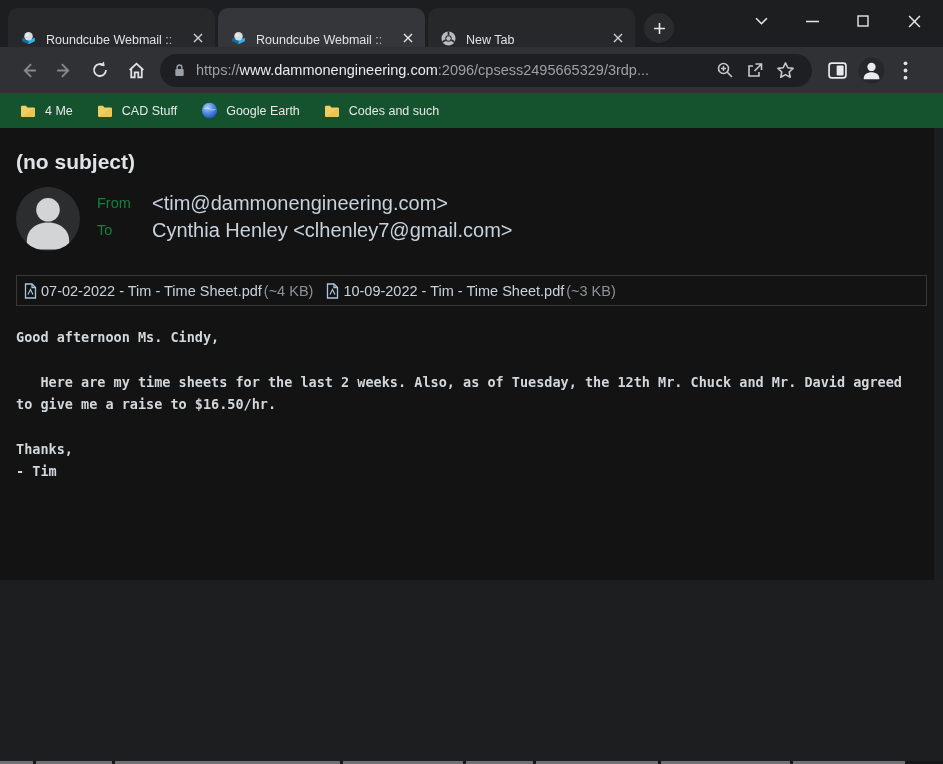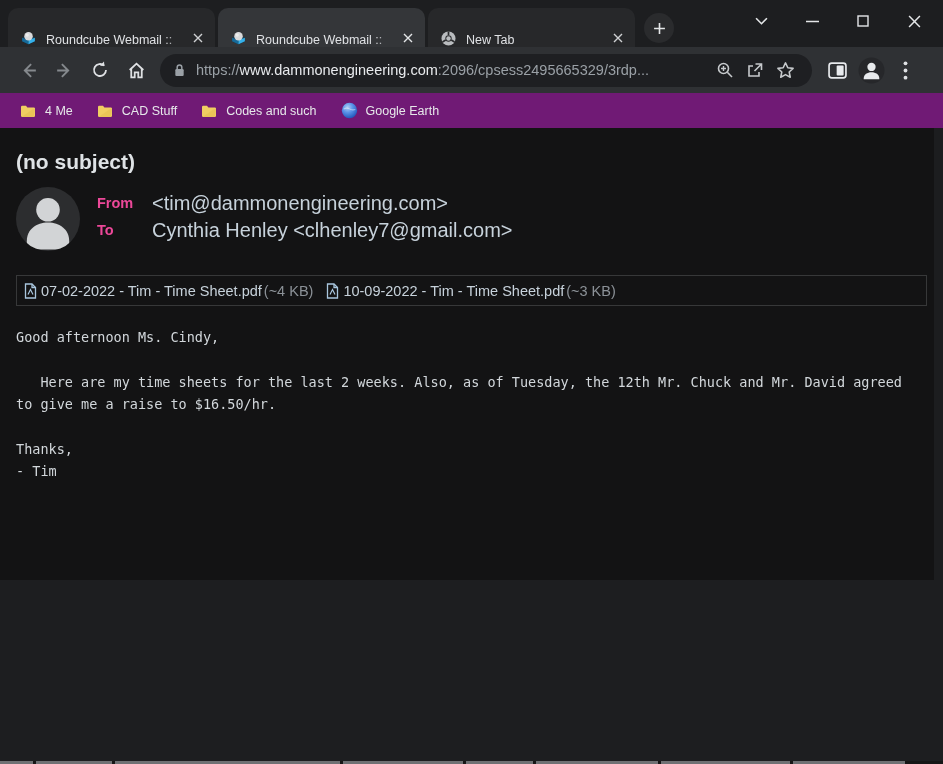--- a/index.html
+++ b/index.html
@@ -28,43 +28,43 @@
   .nav-btn { width:36px; height:34px; display:flex; align-items:center; justify-content:center; flex:0 0 auto; }
   .omnibox { margin-left:6px; width:652px; height:33px; background:#1e1f22; border-radius:17px;
              display:flex; align-items:center; padding:0 12px 0 13px; }
   .omnibox .url { flex:1 1 auto; margin-left:10px; font-size:14.5px; white-space:nowrap; overflow:hidden; color:#9aa0a6; }
   .omnibox .url .host { color:#e8eaed; }
   .pill-btn { width:30px; height:30px; display:flex; align-items:center; justify-content:center; flex:0 0 auto; }
   .tail { display:flex; align-items:center; margin-left:8px; }
   .tail .nav-btn { width:34px; }
 
   
-  .bookmarks { height:35px; background:#701a75; display:flex; align-items:center; padding-left:8px; }
+  .bookmarks { height:35px; background:#14532d; display:flex; align-items:center; padding-left:8px; }
   .bookmark { display:flex; align-items:center; height:26px; padding:0 12px; border-radius:6px; }
   .bookmark .bicon { width:17px; height:17px; margin-right:8px; display:flex; align-items:center; }
   .bookmark .blabel { font-size:12.5px; color:#e6e8ea; white-space:nowrap; }
 
   
   .page { position:relative; height:452px; background:#131314; overflow:hidden; }
   .scroll-track { position:absolute; top:0; right:0; width:9px; height:100%; background:#1c1d1f; }
   .subject { margin:20px 0 0 16px; font-size:21px; line-height:27px; font-weight:700; color:#dfe3e6; }
   .msg-head { display:flex; margin:12px 0 0 16px; }
   .msg-avatar { width:64px; height:64px; border-radius:50%; background:#2c2d2f; flex:0 0 auto;
                 display:flex; align-items:center; justify-content:center; overflow:hidden; }
   .head-rows { margin-left:17px; padding-top:3px; }
   .head-row { display:flex; line-height:26.5px; }
-  .head-label { width:55px; font-size:14.5px; font-weight:700; color:#ec4899; }
+  .head-label { width:55px; font-size:14.5px; font-weight:400; color:#15803d; }
   .head-value { font-size:20px; color:#c7d2db; }
   .attach-bar { margin:24px 16px 0 16px; height:31px; border:1px solid #373839; display:flex; align-items:center; padding:0 7px; }
   .attachment { display:flex; align-items:flex-end; margin-right:13px; }
   .attachment .aicon { display:flex; margin-right:4px; }
   .attach-name { font-size:14.5px; color:#c7d2db; }
   .attach-size { font-size:14.5px; color:#8b9197; margin-left:2px; }
   .msg-body { margin:20px 16px 0 16px; font-family:"DejaVu Sans Mono","Liberation Mono",monospace;
-              font-size:13.5px; line-height:22.4px; color:#d2d7db; white-space:pre; }
+              font-size:13.5px; line-height:22.4px; color:#d2d7db; white-space:pre;font-weight:bold; }
 
   
   .taskbar-edge { position:absolute; left:0; right:0; bottom:0; height:3px; background:#161616; }
   .taskbar-edge .seg { position:absolute; top:0; height:3px; background:#6f7174; }
 </style>
 </head>
 <body>
 
 <div class="window">
 
@@ -241,46 +241,46 @@
       <span class="blabel">4 Me</span>
     </div>
     <div class="bookmark">
       <span class="bicon">
         <svg viewBox="0 0 16 14" width="16" height="14">
             <path d="M1 3 a1.2 1.2 0 0 1 1.2-1.2 H6 l1.4 1.6 H13.8 a1.2 1.2 0 0 1 1.2 1.2 V11.8 a1.2 1.2 0 0 1 -1.2 1.2 H2.2 A1.2 1.2 0 0 1 1 11.8 Z" fill="#f0ce62"></path>
             <path d="M13 5 L15 5 L13.6 13 L1.6 13 Z" fill="#e4bd4e" opacity="0.55"></path>
           </svg>
       </span>
       <span class="blabel">CAD Stuff</span>
-    </div>
-    <div class="bookmark">
-      <span class="bicon">
-        <svg viewBox="0 0 16 14" width="16" height="14">
-            <path d="M1 3 a1.2 1.2 0 0 1 1.2-1.2 H6 l1.4 1.6 H13.8 a1.2 1.2 0 0 1 1.2 1.2 V11.8 a1.2 1.2 0 0 1 -1.2 1.2 H2.2 A1.2 1.2 0 0 1 1 11.8 Z" fill="#f0ce62"></path>
-            <path d="M13 5 L15 5 L13.6 13 L1.6 13 Z" fill="#e4bd4e" opacity="0.55"></path>
-          </svg>
-      </span>
-      <span class="blabel">Codes and such</span>
     </div>
     <div class="bookmark">
       <span class="bicon">
         <svg viewBox="0 0 16 16" width="17" height="17">
             <defs>
               <radialGradient id="ge" cx="38%" cy="30%" r="75%">
                 <stop offset="0%" stop-color="#aecdf6"></stop>
                 <stop offset="45%" stop-color="#5a93e8"></stop>
                 <stop offset="100%" stop-color="#1d54b8"></stop>
               </radialGradient>
             </defs>
             <circle cx="8" cy="8" r="7.2" fill="url(#ge)"></circle>
             <path d="M2.5 6.5 q3-1.5 5.5 0 t5.5 0.5" stroke="#e6eefc" stroke-width="1" fill="none" opacity="0.55"></path>
           </svg>
       </span>
       <span class="blabel">Google Earth</span>
     </div>
+    <div class="bookmark">
+      <span class="bicon">
+        <svg viewBox="0 0 16 14" width="16" height="14">
+            <path d="M1 3 a1.2 1.2 0 0 1 1.2-1.2 H6 l1.4 1.6 H13.8 a1.2 1.2 0 0 1 1.2 1.2 V11.8 a1.2 1.2 0 0 1 -1.2 1.2 H2.2 A1.2 1.2 0 0 1 1 11.8 Z" fill="#f0ce62"></path>
+            <path d="M13 5 L15 5 L13.6 13 L1.6 13 Z" fill="#e4bd4e" opacity="0.55"></path>
+          </svg>
+      </span>
+      <span class="blabel">Codes and such</span>
+    </div>
   </div>
 
   <div class="page">
     <div class="scroll-track"></div>
 
     <h1 class="subject">(no subject)</h1>
 
     <div class="msg-head">
       <div class="msg-avatar">
         <svg viewBox="0 0 16 16" width="64" height="64">

